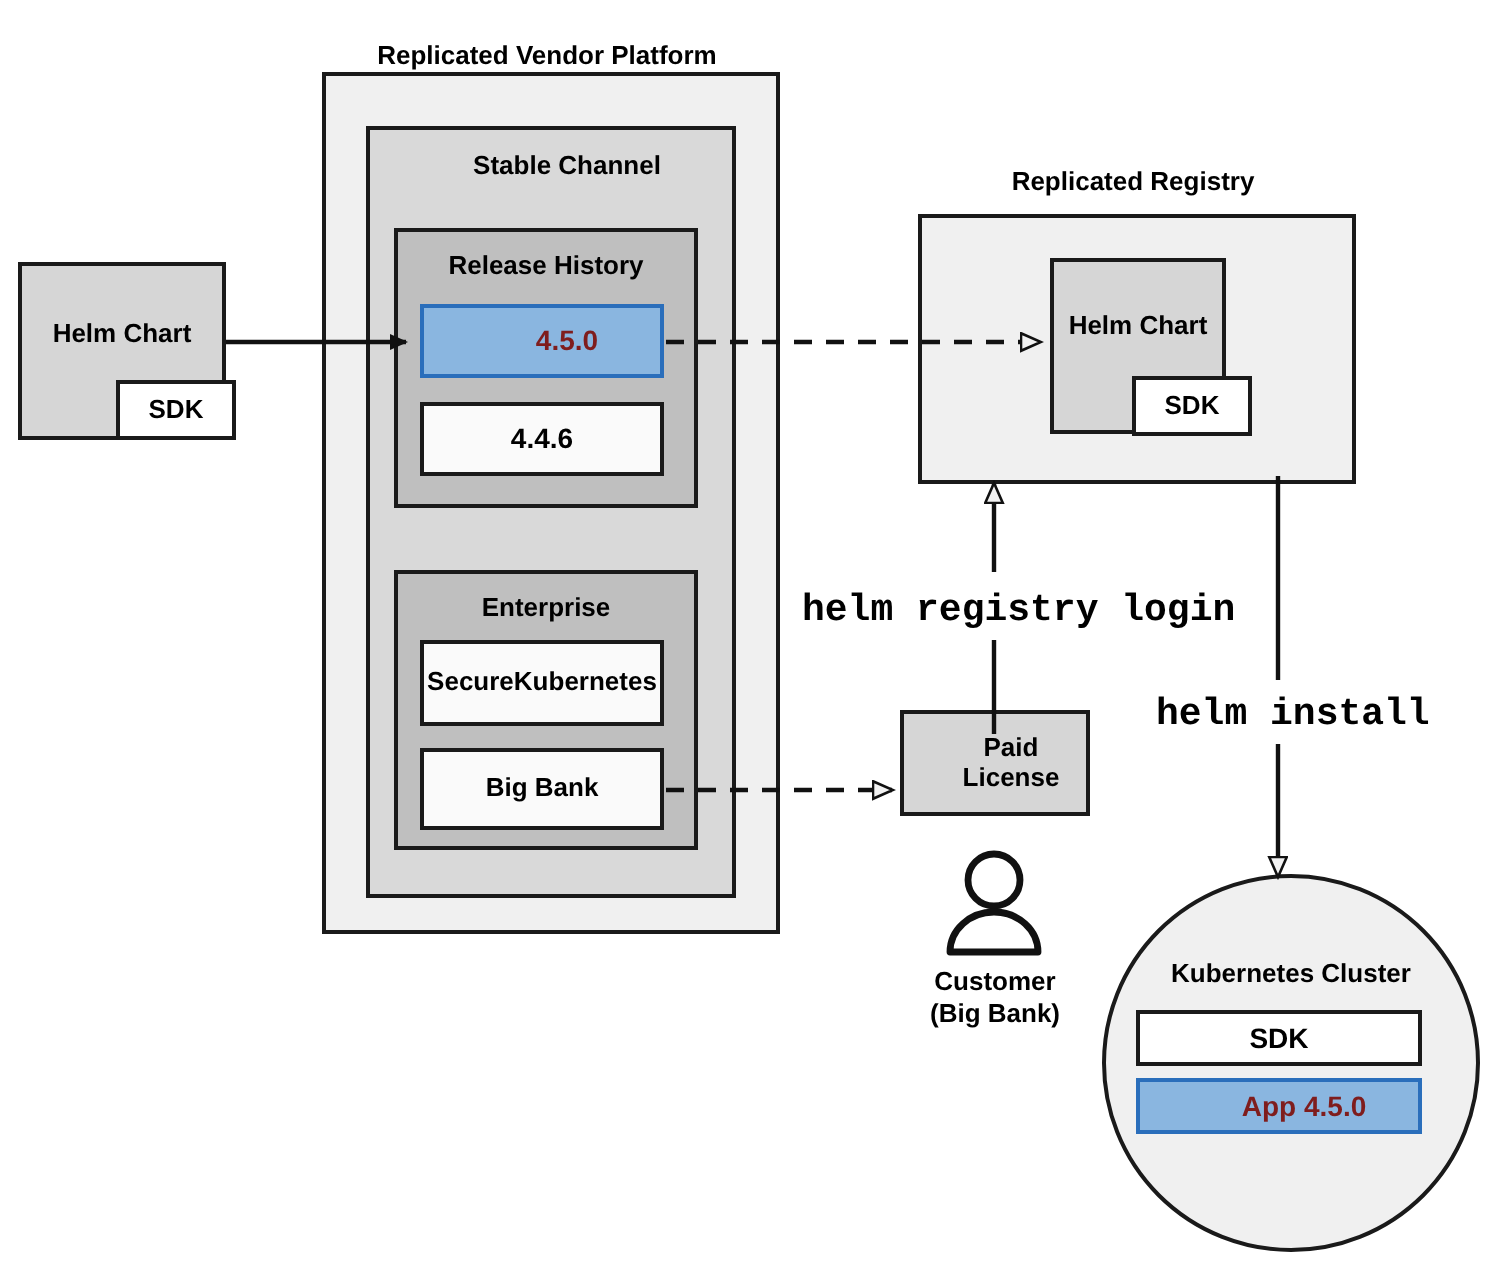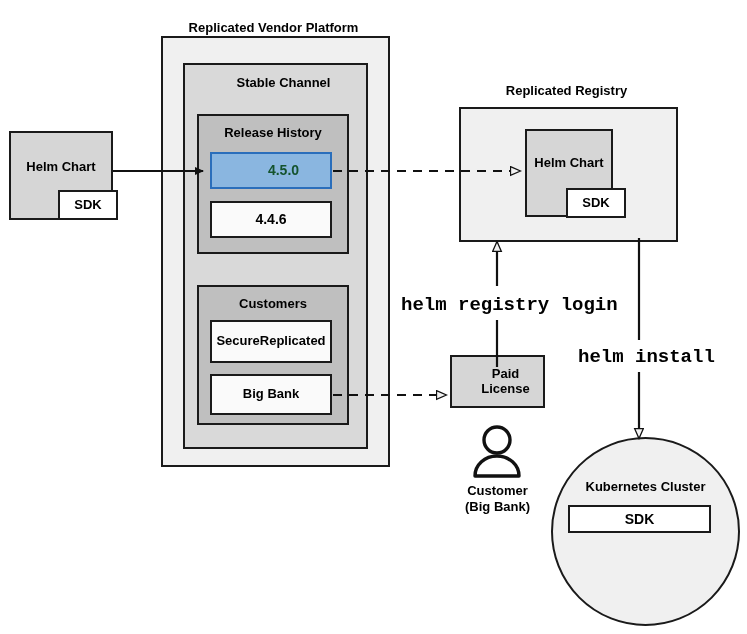--- a/index.html
+++ b/index.html
@@ -38,21 +38,21 @@
   }
   .box {
     border: 2px solid #1a1a1a;
   }
   .fill-platform   { background: #f0f0f0; }
   .fill-channel    { background: #d9d9d9; }
   .fill-relhist    { background: #bfbfbf; }
   .fill-white      { background: #fafafa; }
   .fill-pure-white { background: #ffffff; }
   .fill-gray       { background: #d6d6d6; }
-  .fill-blue       { background: #8ab6e0; border-color: #2a6ebb; color: #14532d; padding-left: 25px; }
+  .fill-blue       { background: #8ab6e0; border-color: #2a6ebb; color: #7f1d1d; padding-left: 25px; }
   .label-top {
     position: absolute;
     left: 0; right: 0;
     text-align: center;
     font-weight: bold;
     color: #000;
   }
   svg.overlay {
     position: absolute;
     left: 0; top: 0;
@@ -109,25 +109,25 @@
     <div class="label-top" style="top:9px; font-size:13px;">Release History</div>
   </div>
   <div class="node box fill-blue" style="left:210px; top:152px; width:122px; height:37px; font-size:14px;">
     <span>4.5.0</span>
   </div>
   <div class="node box fill-white" style="left:210px; top:201px; width:122px; height:37px; font-size:14px;">
     <span>4.4.6</span>
   </div>
 
   <div class="box fill-relhist" style="position:absolute; left:197px; top:285px; width:148px; height:136px;">
-    <div class="label-top" style="top:9px; font-size:13px;">Customers</div>
+    <div class="label-top" style="top:9px; font-size:13px;">Enterprise</div>
   </div>
   <div class="node box fill-white" style="left:210px; top:320px; width:122px; height:43px; font-size:13px; ">
     <span>Secure</span>
-    <span>Replicated</span>
+    <span>Kubernetes</span>
   </div>
   <div class="node box fill-white" style="left:210px; top:374px; width:122px; height:41px; font-size:13px;">
     <span>Big Bank</span>
   </div>
 
   <div class="title-label" style="left:459px; top:83px; width:215px;">Replicated Registry</div>
 
   <div class="box fill-platform" style="position:absolute; left:459px; top:107px; width:215px; height:131px;"></div>
 
   <div class="node box fill-gray" style="left:525px; top:129px; width:88px; height:88px; font-size:13px;">
@@ -144,20 +144,23 @@
 
   <div class="person-caption" style="left:430px; top:483px; width:135px;">
     <div>Customer</div>
     <div>(Big Bank)</div>
   </div>
 
   <div class="cluster" style="left:551px; top:437px; width:189px; height:189px;"></div>
   <div class="title-label" style="left:551px; top:479px; width:189px;">Kubernetes Cluster</div>
   <div class="node box fill-pure-white" style="left:568px; top:505px; width:143px; height:28px; font-size:14px;">
     <span>SDK</span>
+  </div>
+  <div class="node box fill-blue" style="left:568px; top:539px; width:143px; height:28px; font-size:14px;">
+    <span>App 4.5.0</span>
   </div>
 
   <div class="cmd" style="left:401px; top:294px;">helm registry login</div>
   <div class="cmd" style="left:578px; top:346px;">helm install</div>
 
   <svg class="overlay" viewBox="0 0 747 634" xmlns="http://www.w3.org/2000/svg">
     <defs>
       <marker id="solid-arrow" markerWidth="10" markerHeight="10" refX="8" refY="4" orient="auto" markerUnits="userSpaceOnUse">
         <path d="M0,0 L9,4 L0,8 z" fill="#111111"></path>
       </marker>

